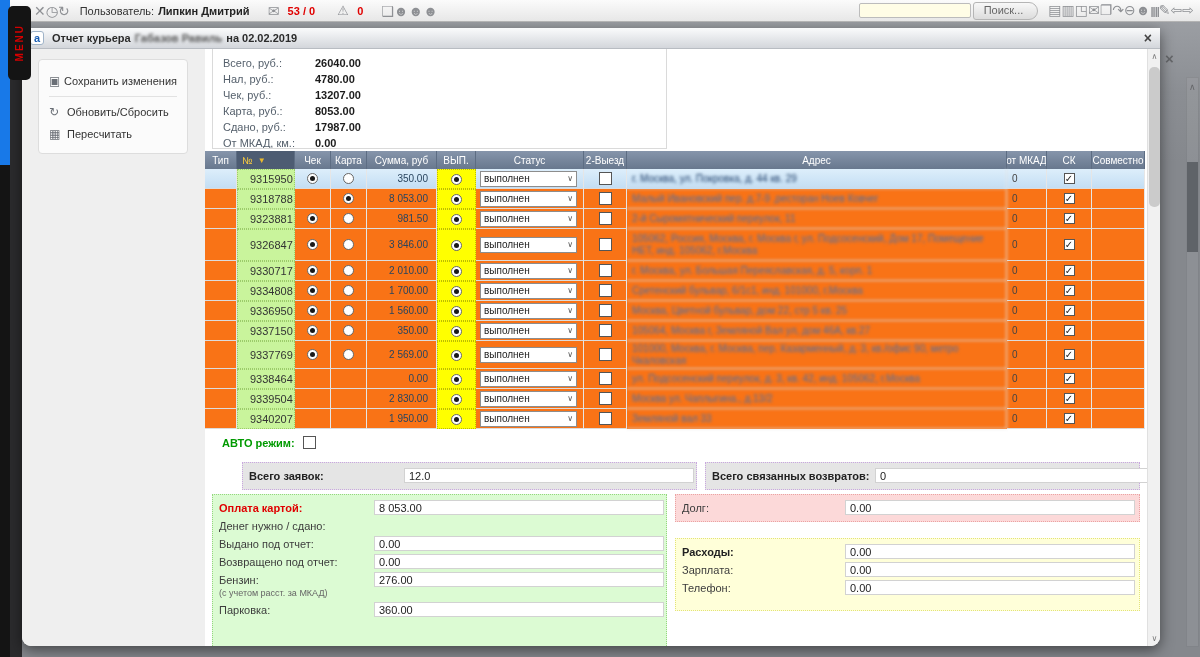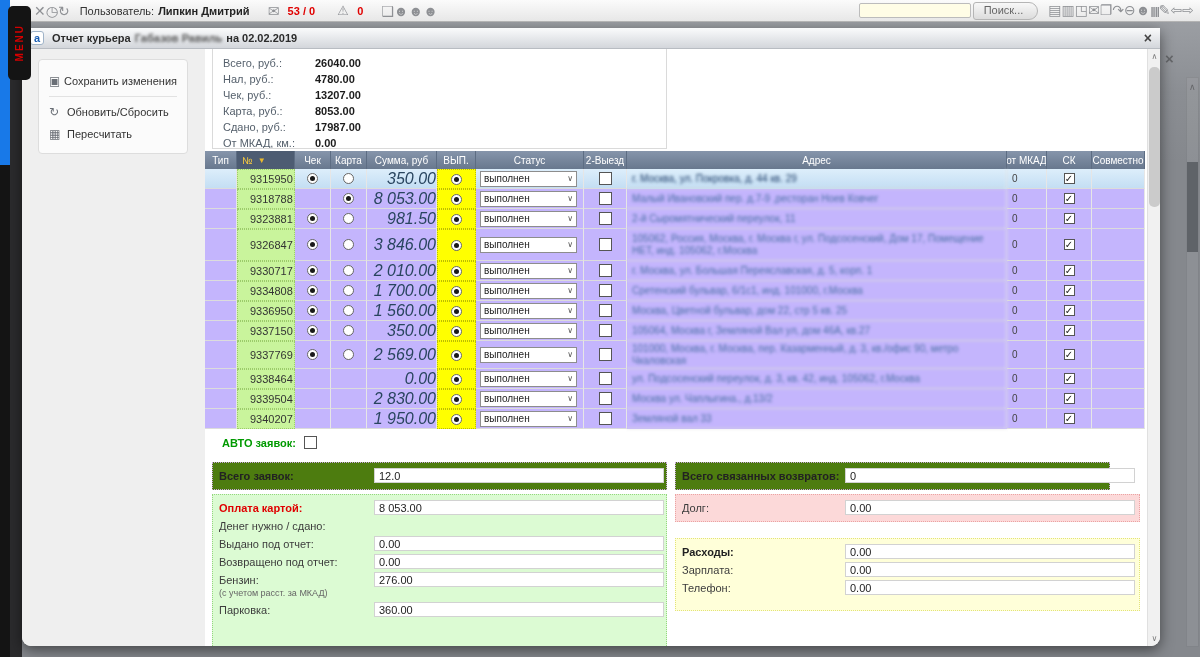--- a/index.html
+++ b/index.html
@@ -68,45 +68,45 @@
   .sum-value { font-size:11px; font-weight:bold; color:#1b1b1b; }
 
   
   .grid { position:absolute; left:0; top:102px; width:940px; font-size:10px; }
   .trow { display:grid; grid-template-columns:32px 58px 36px 36px 70px 39px 108px 43px 380px 40px 45px 53px; }
   .thead { background:linear-gradient(#8695ab,#68788e); color:#fff; height:18px; }
   .thead .hc { display:flex; align-items:center; justify-content:center; border-right:1px solid #5d6d83;
     font-size:10px; white-space:nowrap; overflow:hidden;text-align:right; }
   .thead .hc.sorted { background:#4d5c72; color:#ffcf3e; justify-content:flex-start; padding-left:5px; }
   .thead .hc.sorted .sort { color:#eab92e; font-size:8px; margin-left:5px; }
-  .tbody .trow { background:#c4b5fd; }
+  .tbody .trow { background:#f97316; }
   .tbody .trow.sel { background:linear-gradient(#ddeefb,#c2ddf3); }
   .cell { border-right:1px solid #e6e6e6; border-bottom:1px solid #dcdcdc; display:flex; align-items:center;
     min-height:20px; overflow:hidden; }
   .cell.cnum { background:#c9f49c; border:1px dotted #9ccb6a; padding-left:12px; color:#333; font-size:11px; }
   .cell.cvyp { background:#ffff00; border:1px dotted #bdbd00; justify-content:center; }
-  .cell.csum { justify-content:flex-end; padding-right:0; color:#29455f; font-size:16px;font-style:italic; }
+  .cell.csum { justify-content:flex-end; padding-right:8px; color:#29455f; font-size:10px; }
   .cell.cctr { justify-content:center; }
   .cell.caddr { padding:2px 5px; color:#4a6fa5; filter:blur(1.6px); line-height:1.15; font-size:10px; }
   .trow.sel .caddr { color:#1d3d68; }
   .cell.cmkad { padding-left:5px; color:#444; }
 
   .radio { width:11px; height:11px; border:1px solid #666; border-radius:50%; background:#fff; position:relative; }
   .radio.on::after { content:""; position:absolute; left:2px; top:2px; width:5px; height:5px; border-radius:50%; background:#1a1a1a; }
   .chk { width:11px; height:11px; border:1px solid #555; background:#fff; font-size:10px; line-height:9px;
     text-align:center; color:#222; }
   .selbox { width:97px; height:16px; border:1px solid #8d8d8d; background:#fff; display:flex; align-items:center;
     margin-left:4px; padding:0 3px; font-size:10px; color:#222; }
   .selbox .chev { margin-left:auto; color:#555; font-size:8px; }
 
   
   .auto-row { position:absolute; left:17px; top:387px; display:flex; align-items:center; }
   .auto-label { color:#009a00; font-weight:bold; font-size:11px; margin-right:8px; }
   .panel { position:absolute; padding:5px 6px; }
-  .p-purple { background:#4d7c0f; border:1px dotted #c9a6e0; }
+  .p-purple { background:#e5e5e5; border:1px dotted #c9a6e0;margin-left:30px; }
   .p-green { background:#dcfbd3; border:1px dotted #94d67e; }
   .p-pink { background:#fcd9d9; border:1px dotted #eba3a3; }
   .p-yellow { background:#ffffd9; border:1px dotted #e3e37a; }
   .f-row { display:flex; align-items:flex-start; margin-bottom:4px; }
   .f-label { font-size:11px; color:#3c3c3c; padding-top:2px; }
   .f-label b { color:#222; }
   .f-label.red { color:#e00000; font-weight:bold; }
   .f-note { font-size:9px; color:#666; }
   .f-input { height:15px; background:#fff; border:1px solid #d2d2d2; font-size:11px; color:#222;
     padding:0 4px; line-height:14px; }
@@ -521,21 +521,21 @@
               <div class="cell cmkad">0</div>
               <div class="cell cctr">
                 <span class="chk">✓</span>
               </div>
               <div class="cell"></div>
             </div>
           </div>
       </div>
 
       <div class="auto-row">
-        <span class="auto-label">АВТО заявок:</span>
+        <span class="auto-label">АВТО режим:</span>
         <span class="chk" style="width:13px;height:13px;"></span>
       </div>
 
       <div class="panel p-purple lbox" style="left:7px; top:413px; width:455px; height:28px;">
         <div class="f-row">
           <span class="f-label"><b>Всего заявок:</b></span>
           <span class="f-input">12.0</span>
         </div>
       </div>
 

